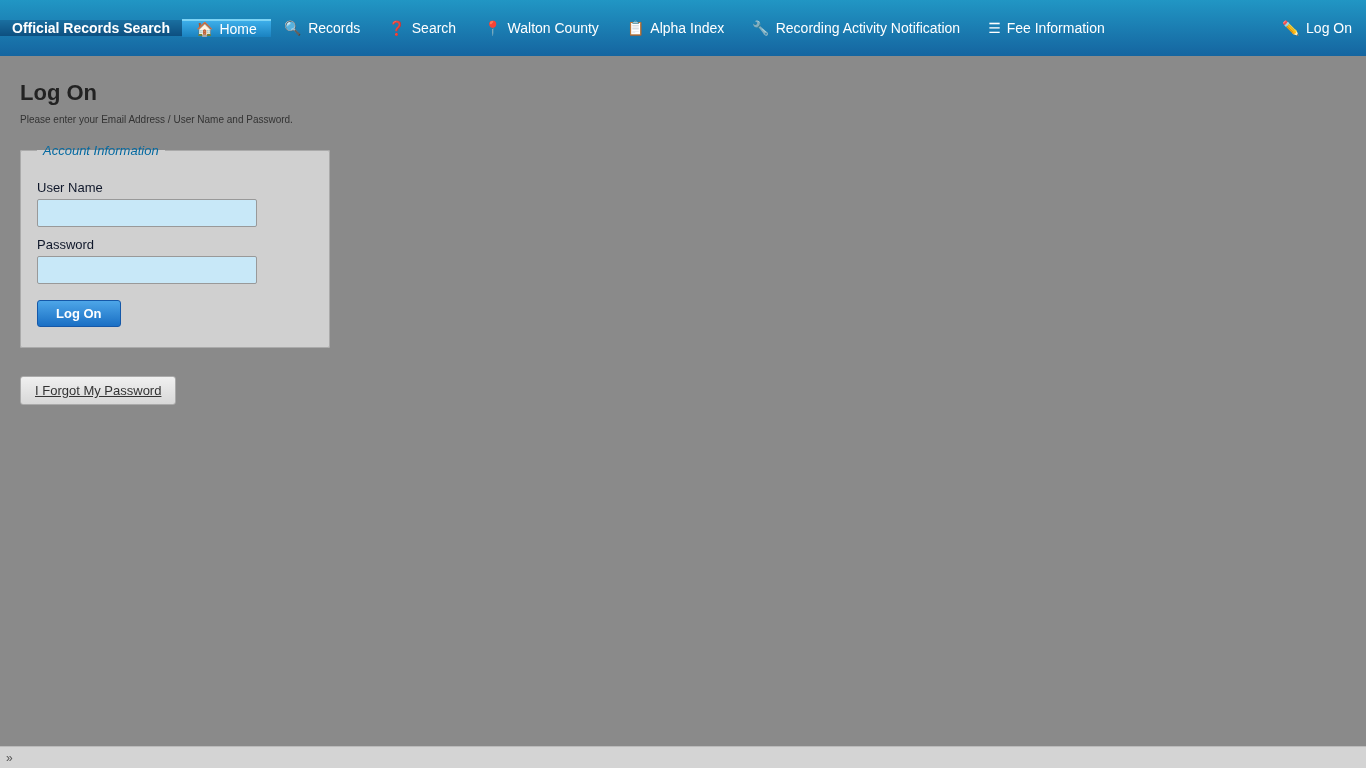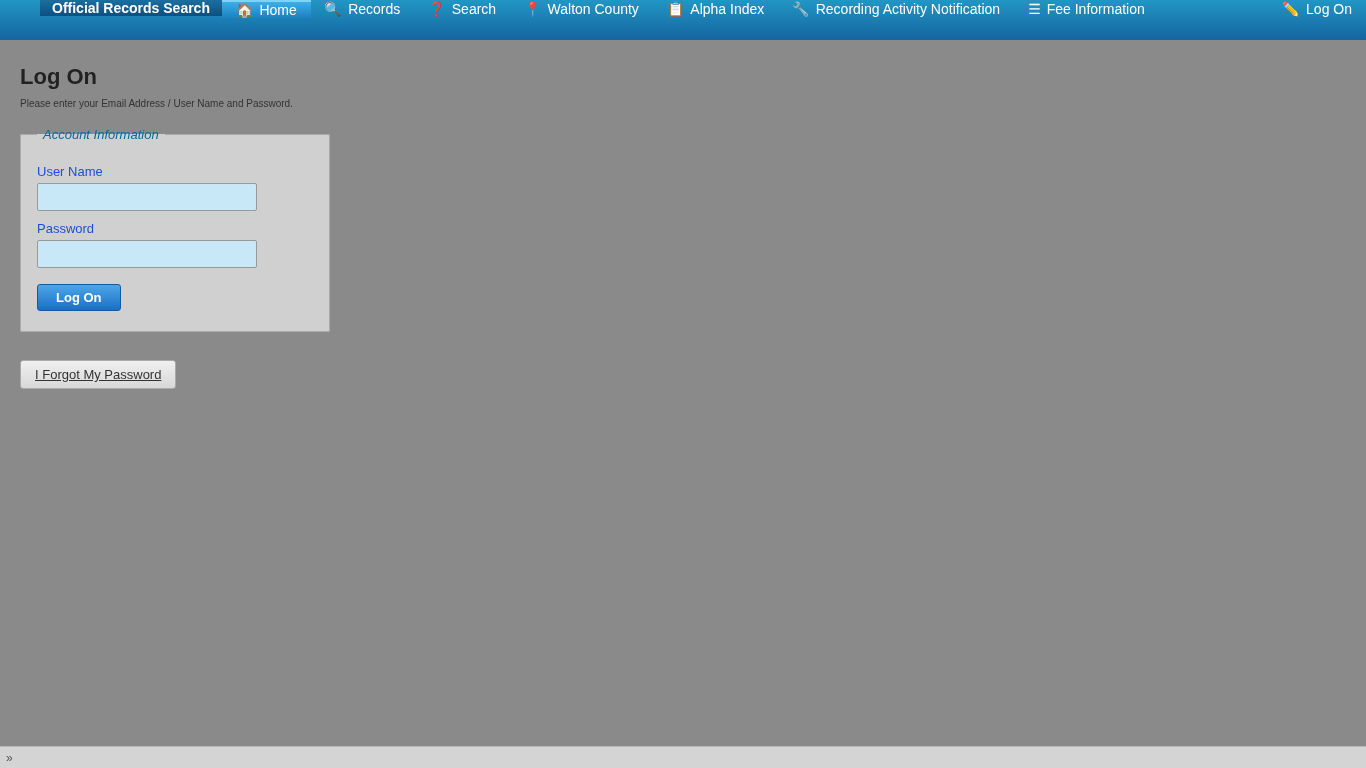--- a/index.html
+++ b/index.html
@@ -8,25 +8,24 @@
       font-size: 14px;
       background-color: #8a8a8a;
       width: 1366px;
       height: 768px;
       overflow: hidden;
     }
 
     
     .navbar {
       display: flex;
-      align-items: flex-start;
+      align-items: center;
       background: linear-gradient(to bottom, #2196c4, #1565a0);
-      height: 40px;
+      height: 56px;
       width: 100%;
-      padding-left: 40px;
     }
 
     .navbar-brand {
       display: flex;
       align-items: center;
       padding: 0 12px;
       background: linear-gradient(to bottom, #1a6fa0, #0d4f80);
       color: #fff;
       font-size: 14px;
       font-weight: bold;
@@ -105,21 +104,21 @@
 
     .account-fieldset legend {
       font-size: 13px;
       color: #0369a1;
       padding: 0 6px;
       font-style: italic;
     }
 
     .field-label {
       font-size: 13px;
-      color: #1d4ed8;
+      color: #0f172a;
       margin-bottom: 4px;
       margin-top: 10px;
       display: block;
     }
 
     .field-input {
       width: 220px;
       height: 28px;
       background: #c8e8f8;
       border: 1px solid #999;

